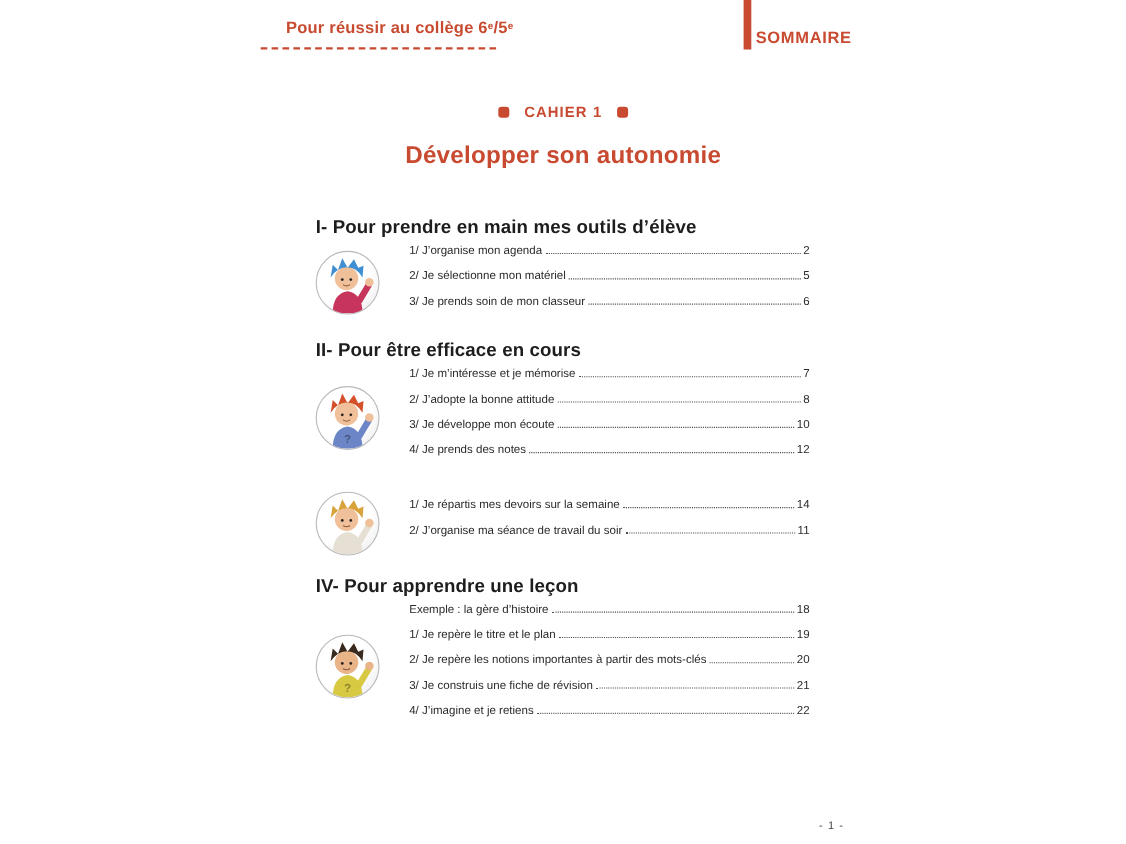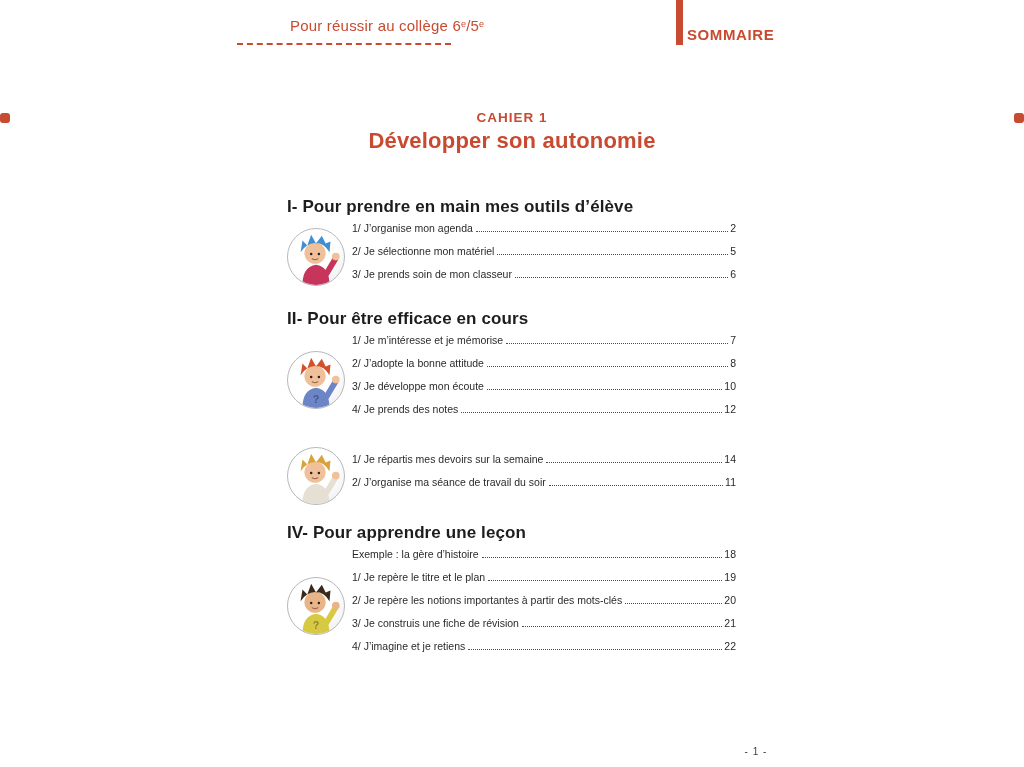--- a/index.html
+++ b/index.html
@@ -7,43 +7,42 @@
   html,body { background:#fff; }
   body {
     width:1024px; height:767px; position:relative;
     font-family:"Liberation Sans", sans-serif;
     color:var(--ink); overflow:hidden;
   }
 
   
   .brand {
     position:absolute; left:260px; top:17px;
-    font-size:15px; font-weight:normal; color:var(--accent);
+    font-size:15px; font-weight:bold; color:var(--accent);
     letter-spacing:.2px;
-    margin-left:30px;
   }
   .brand sup { font-size:9px; vertical-align:4px; }
   .brand-underline {
     position:absolute; left:237px; top:43px; width:214px;
     border-top:2px dashed var(--accent);
   }
   .sommaire-bar {
     position:absolute; left:676px; top:0; width:7px; height:45px;
     background:var(--accent);
   }
   .sommaire-label {
     position:absolute; left:687px; top:26px;
     font-size:15px; font-weight:bold; color:var(--accent);
     letter-spacing:.6px;
   }
 
   
   .badge-row {
-    position:absolute; left:0; top:110px; width:1024px;
-    display:flex; justify-content:space-between; align-items:center; gap:13px;
+    position:absolute; left:0; top:94px; width:1024px;
+    display:flex; justify-content:center; align-items:center; gap:13px;
   }
   .badge-bullet {
     width:10px; height:10px; border-radius:3px; background:var(--accent);
   }
   .badge-text {
     font-size:13.5px; font-weight:bold; color:var(--accent); letter-spacing:1px;
   }
   .cahier-title {
     position:absolute; left:0; top:128px; width:1024px;
     text-align:center; font-size:22px; font-weight:bold; color:var(--accent);
@@ -63,21 +62,21 @@
     border:1px solid #b8b8bc; border-radius:50%;
     background:radial-gradient(circle at 35% 30%, #ffffff 55%, #e7e7ea 100%);
     overflow:hidden;
   }
   .avatar svg { display:block; width:100%; height:100%; }
   .entry-list { flex:1; min-width:0; }
   .entry-row {
     display:flex; align-items:baseline; height:23px;
     font-size:10.5px; color:var(--entry-ink);
   }
-  .entry-label { white-space:nowrap; }
+  .entry-label { white-space:nowrap;margin-left:20px; }
   .entry-leader {
     flex:1; border-bottom:1.6px dotted #4d4d4d;
     margin:0 2px 3px 3px; min-width:10px;
   }
   .entry-page { white-space:nowrap; }
 
   
   .footer-page-number {
     position:absolute; left:756px; top:746px; transform:translateX(-50%);
     font-size:10px; color:#3e3e3e; letter-spacing:1px;

